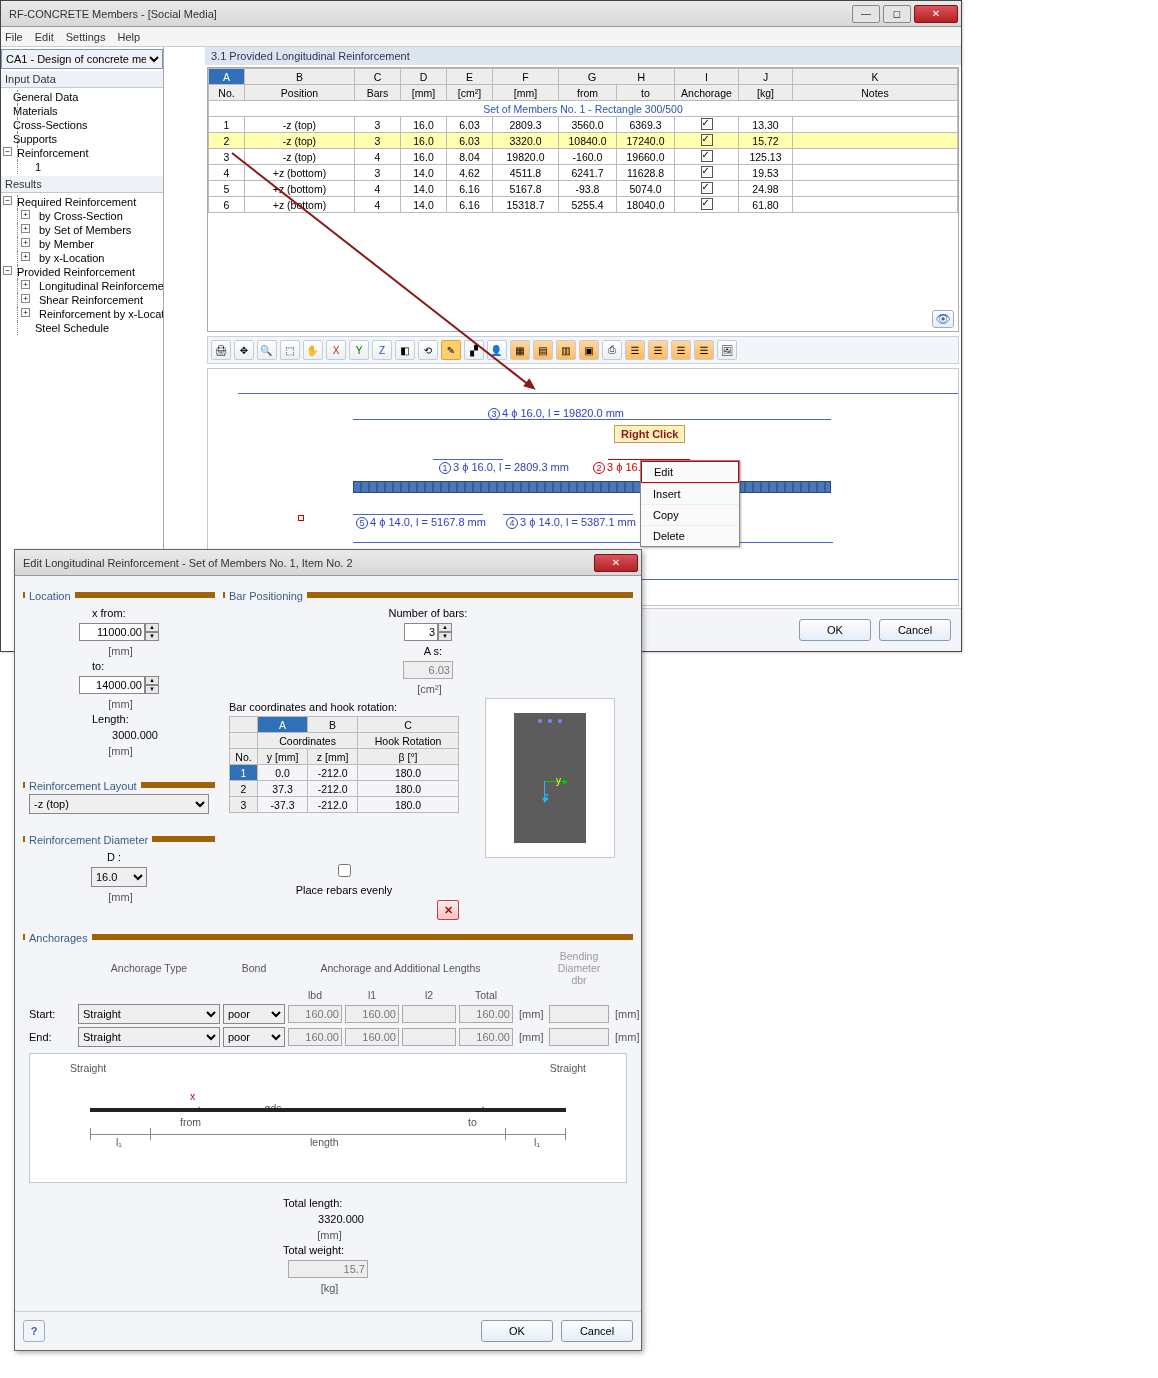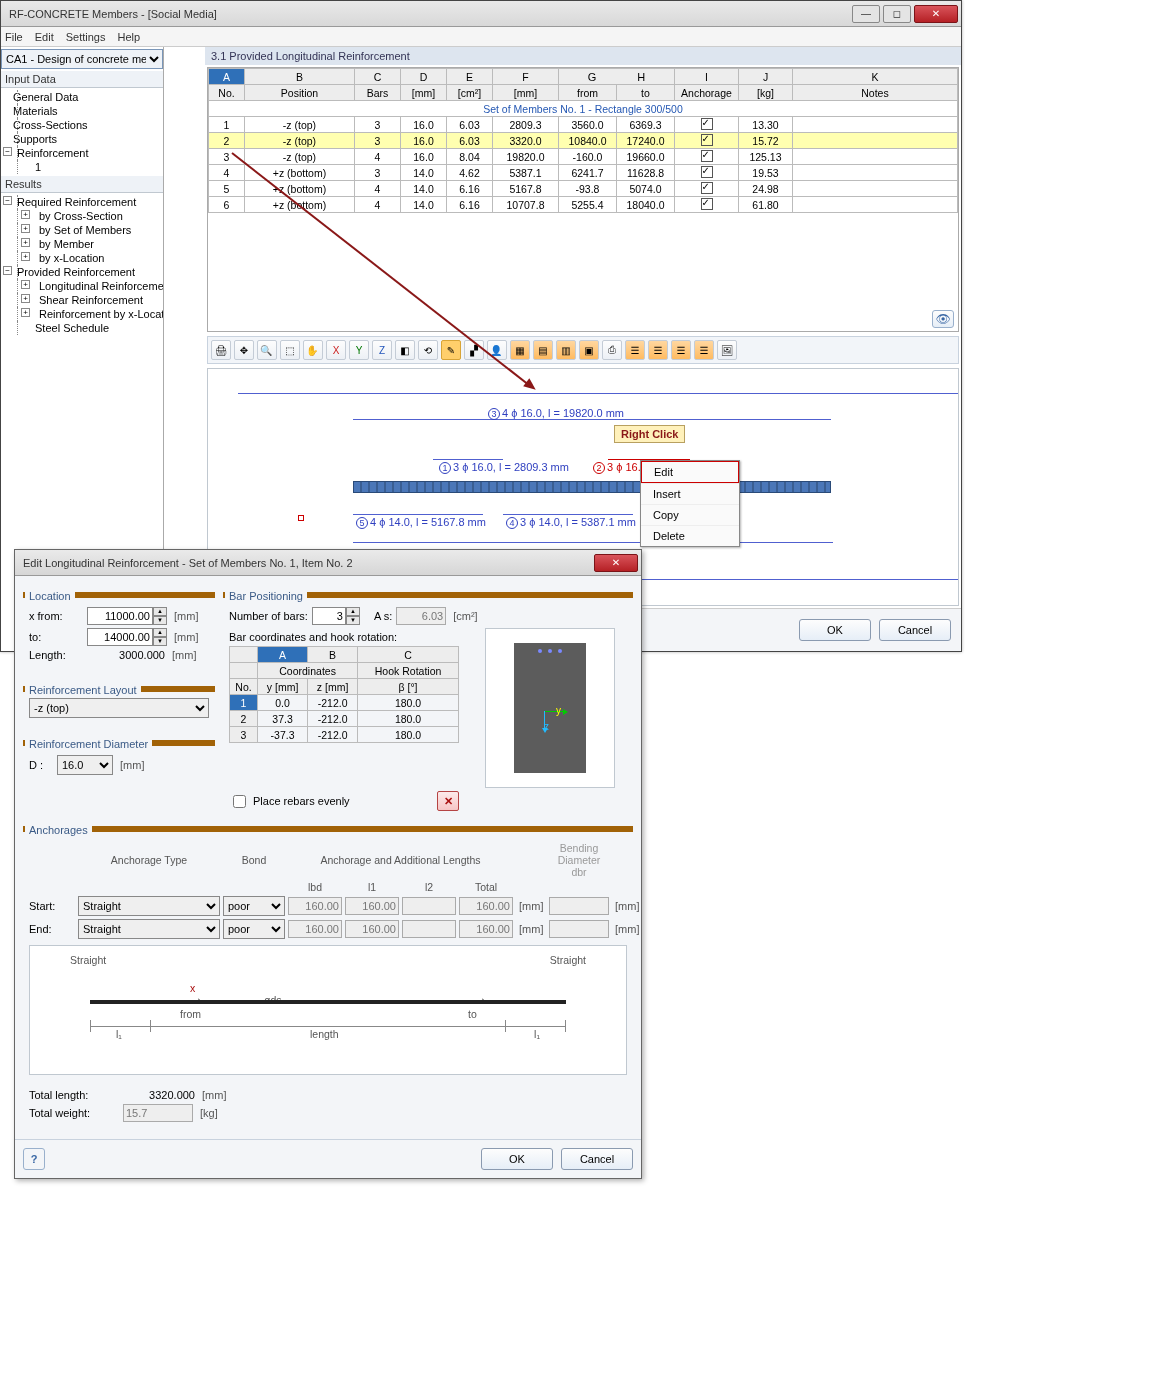--- a/index.html
+++ b/index.html
@@ -69,21 +69,21 @@
 
 
 .dialog { position: absolute; left: 14px; top: 549px; width: 628px; background: #f3f5f8; border: 1px solid #666; box-shadow: 2px 2px 5px rgba(0,0,0,0.3); }
 .dialog .titlebar { background: linear-gradient(#eaeaea,#d6d6d6); }
 .dlg-body { padding: 8px; display: flex; flex-direction: column; gap: 6px; }
 .row2 { display: flex; gap: 8px; }
 .groupbox { border-top: 6px solid #a16207; padding: 6px; position: relative; }
 .groupbox .legend { position: absolute; top: -8px; left: 2px; background: #f3f5f8; padding: 0 4px; color: #3a5a86; }
 .col-left { width: 192px; display: flex; flex-direction: column; gap: 8px; }
 .col-right { flex: 1; }
-.frow { display: flex; align-items: center; gap: 4px; margin: 3px 0; }
+.frow { display: flex; align-items: center; gap: 4px; margin: 3px 0; flex-direction: column; }
 .frow label { width: 54px; }
 .spin { display: inline-flex; align-items: center; }
 .spin input { width: 66px; height: 18px; text-align: right; padding-right: 2px; border: 1px solid #888; }
 .spin .sbtns { display: flex; flex-direction: column; }
 .spin .sbtns div { width: 14px; height: 9px; border: 1px solid #888; font-size: 6px; text-align: center; line-height: 7px; background: #e8e8e8; }
 .unit { margin-left: 3px; color: #555; }
 select.combo { height: 20px; border: 1px solid #888; }
 .sm-table { border-collapse: collapse; width: 230px; }
 .sm-table th,.sm-table td{ border: 1px solid #bbb; font-size: 10.5px; text-align: center; height: 16px; }
 .sm-table th { background: #ededed; font-weight: normal; }
@@ -245,21 +245,21 @@
                 <td><span class="checkbox"></span></td>
                 <td>125.13</td>
                 <td></td>
               </tr>
               <tr>
                 <td>4</td>
                 <td class="lalign">+z (bottom)</td>
                 <td>3</td>
                 <td>14.0</td>
                 <td>4.62</td>
-                <td>5387.1</td>
+                <td>4511.8</td>
                 <td>6241.7</td>
                 <td>11628.8</td>
                 <td><span class="checkbox"></span></td>
                 <td>19.53</td>
                 <td></td>
               </tr>
               <tr>
                 <td>5</td>
                 <td class="lalign">+z (bottom)</td>
                 <td>4</td>
@@ -271,21 +271,21 @@
                 <td><span class="checkbox"></span></td>
                 <td>24.98</td>
                 <td></td>
               </tr>
               <tr>
                 <td>6</td>
                 <td class="lalign">+z (bottom)</td>
                 <td>4</td>
                 <td>14.0</td>
                 <td>6.16</td>
-                <td>10707.8</td>
+                <td>15318.7</td>
                 <td>5255.4</td>
                 <td>18040.0</td>
                 <td><span class="checkbox"></span></td>
                 <td>61.80</td>
                 <td></td>
               </tr>
             </tbody>
         </table>
         <div class="eye-btn">👁</div>
       </div>
@@ -553,21 +553,21 @@
         <div class="lab" style="right:86px;top:82px">l₁</div>
       </div>
 
       <div class="frow" style="margin-top:14px">
           <label style="width:90px">Total length:</label>
           <span style="width:72px;text-align:right;display:inline-block">3320.000</span>
           <span class="unit">[mm]</span>
         </div>
       <div class="frow">
           <label style="width:90px">Total weight:</label>
-          <input class="ro" style="width: 70px; height: 18px; border: 1px solid rgb(170, 170, 170);" value="15.7">
+          <input class="ro" style="width: 80px; text-align: right; height: 18px; border: 1px solid rgb(170, 170, 170);" value="15.7">
           <span class="unit">[kg]</span>
         </div>
     </div>
   </div>
   <div class="dlg-footer">
     <div class="help-ico">?</div>
     <div style="margin-left:auto;display:flex;gap:8px">
       <button class="std-btn">OK</button>
       <button class="std-btn">Cancel</button>
     </div>

